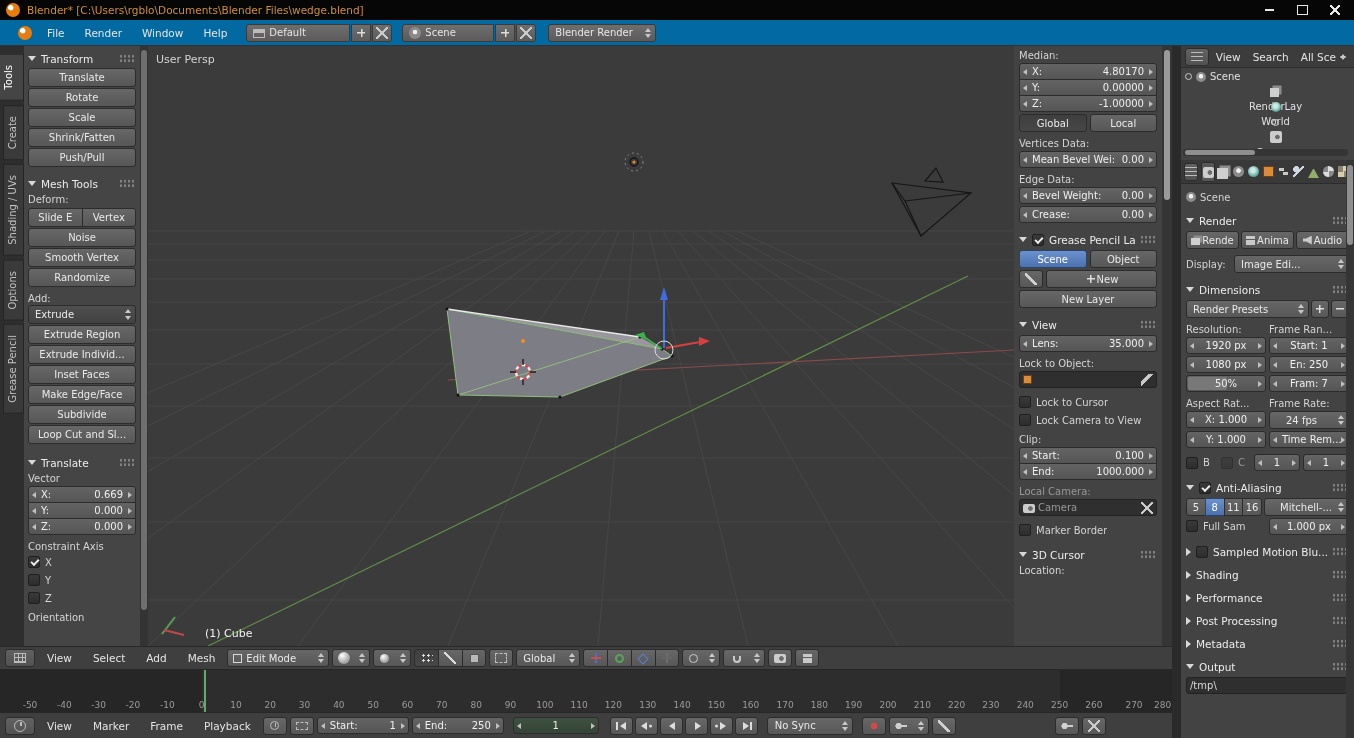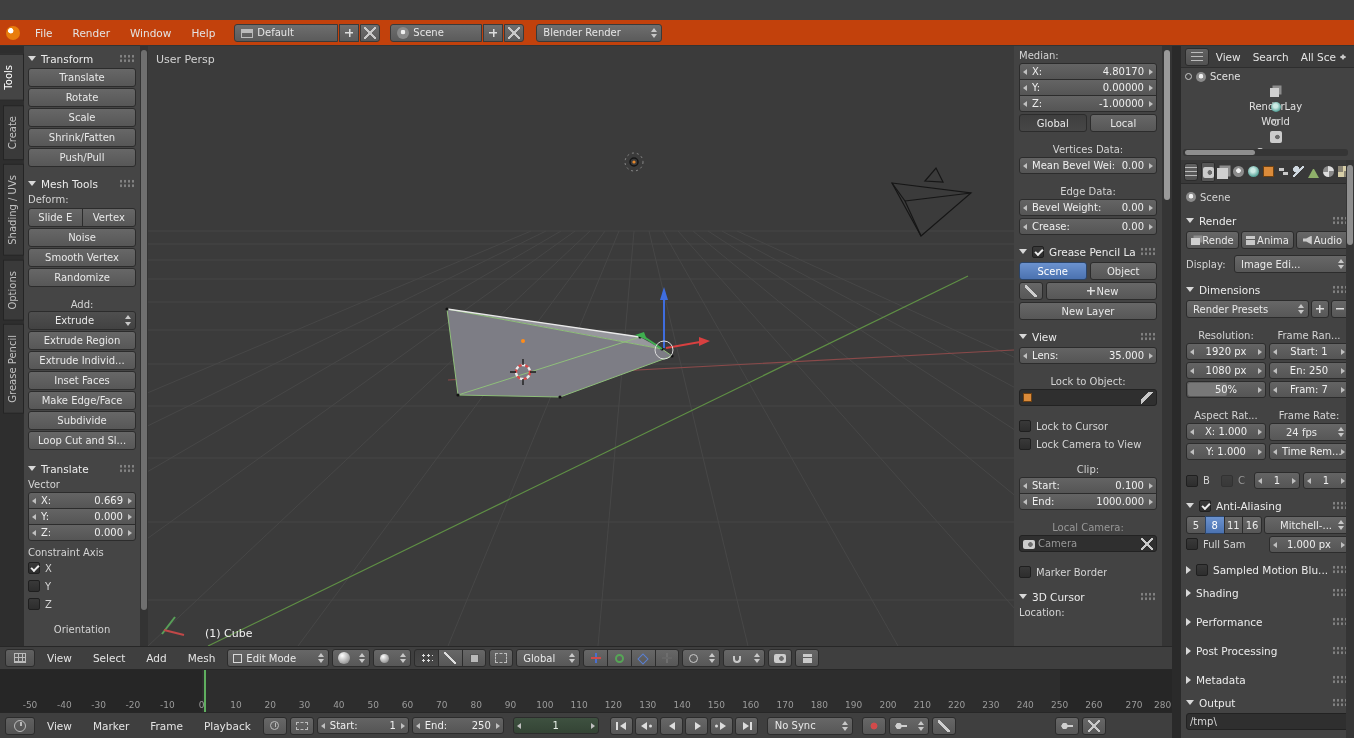--- a/index.html
+++ b/index.html
@@ -50,21 +50,21 @@
 .cbrow{display:flex;align-items:center;gap:5px;height:16px;}
 .lbl{color:#d4d4d4;font-size:10px;white-space:nowrap;overflow:hidden;}
 .dim{color:#979797;}
 .phead{display:flex;align-items:center;gap:5px;height:17px;color:#ececec;font-size:10.5px;}
 .tri{width:0;height:0;flex:0 0 auto;}
 .tri.d{border-left:4px solid transparent;border-right:4px solid transparent;border-top:5px solid #d8d8d8;}
 .tri.r{border-top:4px solid transparent;border-bottom:4px solid transparent;border-left:5px solid #d8d8d8;}
 .grip{margin-left:auto;width:17px;height:9px;flex:0 0 17px;
     background-image:radial-gradient(#999 0.9px,transparent 1.3px);background-size:4px 4.5px;opacity:.75;}
 .menu{padding:0 9px;font-size:10.5px;color:#e4e4e4;white-space:nowrap;}
-.mt2{margin-top:2px;}.mt4{margin-top:12px;text-align:center;}.mt6{margin-top:6px;}.mt8{margin-top:8px;}.mt10{margin-top:10px;}
+.mt2{margin-top:2px;}.mt4{margin-top:6px;}.mt6{margin-top:6px;}.mt8{margin-top:8px;}.mt10{margin-top:10px;}
 .grid2{display:grid;grid-template-columns:1fr 1fr;gap:2px 3px;}
 
 
 .ico{width:12px;height:12px;flex:0 0 12px;position:relative;display:inline-block;}
 .ic-sphere{background:radial-gradient(circle at 35% 30%,#fff,#969696 75%);border-radius:50%;}
 .ic-cubeo{width:9px;height:9px;flex-basis:9px;border:1px solid #d9d9d9;}
 .ic-cube{background:#db8b3a;border:1px solid #6e4112;width:10px;height:10px;flex-basis:10px;}
 .ic-scene{background:radial-gradient(circle at 50% 42%,#f0f0f0 0 2px,transparent 2.6px),#8b8b8b;border-radius:50%;}
 .ic-cam{background:radial-gradient(circle at 62% 50%,#6c6c6c 0 2px,transparent 2.6px),#cccccc;border-radius:2px;height:9px;margin-top:1px;}
 .ic-world{background:radial-gradient(circle at 45% 40%,#cdeae4 0 2px,#55a298 70%);border-radius:50%;}
@@ -108,22 +108,22 @@
 
 
 #titlebar{left:0;top:0;width:1354px;height:20px;background:#060606;display:flex;align-items:center;gap:7px;padding:0 6px;}
 #titlebar .t{color:#cf912f;font-size:10.5px;}
 .winbtn{width:26px;height:16px;display:flex;align-items:center;justify-content:center;position:relative;}
 .w-min::after{content:"";width:9px;height:2px;background:#e6e6e6;}
 .w-max::after{content:"";width:9px;height:8px;border:1.5px solid #e6e6e6;}
 .w-close::after{content:"";width:10px;height:10px;
   background:linear-gradient(45deg,transparent 43%,#e6e6e6 43% 57%,transparent 57%),
              linear-gradient(-45deg,transparent 43%,#e6e6e6 43% 57%,transparent 57%);}
-#infobar{left:0;top:20px;width:1354px;height:26px;background:#c2410c;border-bottom:1px solid #333;
-  display:flex;align-items:center;gap:2px;padding:0 6px;}
+#infobar{left:0;top:20px;width:1354px;height:26px;background:#0369a1;border-bottom:1px solid #333;
+  display:flex;align-items:center;gap:2px;padding:0 18px;}
 .sel{display:flex;align-items:center;gap:4px;height:18px;background:linear-gradient(#6e6e6e,#5b5b5b);
   border:1px solid #3a3a3a;border-radius:3px 0 0 3px;padding:0 6px;font-size:10px;}
 .sq{width:20px;height:18px;background:linear-gradient(#6e6e6e,#5b5b5b);border:1px solid #3a3a3a;margin-left:-1px;
   display:flex;align-items:center;justify-content:center;}
 .sq.last{border-radius:0 3px 3px 0;}
 #infobar .stats{margin-left:34px;color:#dedede;font-size:10.5px;}
 
 #tabstrip{left:0;top:46px;width:24px;height:600px;background:#2e2e2e;display:flex;flex-direction:column;gap:4px;padding-top:8px;align-items:flex-end;}
 .vtab{writing-mode:vertical-rl;transform:rotate(180deg);background:#3a3a3a;color:#c2c2c2;font-size:10px;
   padding:10px 3px;width:21px;text-align:center;border:1px solid #242424;}
@@ -186,20 +186,28 @@
 .pb-nk::after{left:9px;border-top:4px solid transparent;border-bottom:4px solid transparent;border-left:6px solid #ddd;}
 .pb-je::before{left:7px;border-top:4px solid transparent;border-bottom:4px solid transparent;border-left:6px solid #ddd;}
 .pb-je::after{left:14px;width:2px;height:8px;background:#ddd;}
 #framefield{background:linear-gradient(#3e5140,#344435);color:#e8f0e8;}
 </style>
 </head>
 <body>
 
 <div id="app">
 
+  <div id="titlebar" class="abs">
+    <span class="blogo"></span>
+    <span class="t">Blender* [C:\Users\rgblo\Documents\Blender Files\wedge.blend]</span>
+    <span style="margin-left:auto"></span>
+    <span class="winbtn w-min"></span>
+    <span class="winbtn w-max"></span>
+    <span class="winbtn w-close"></span>
+  </div>
 
   <div id="infobar" class="abs">
     <span class="blogo" style="margin-right:4px"></span>
     <span class="menu">File</span>
     <span class="menu">Render</span>
     <span class="menu">Window</span>
     <span class="menu">Help</span>
     <div class="sel" style="width:104px;margin-left:8px">
       <span class="ico ic-screen"></span>
       <span>Default</span>
@@ -213,21 +221,21 @@
     <div class="sel" style="width:92px;margin-left:8px">
       <span class="ico ic-scene"></span>
       <span>Scene</span>
     </div>
     <div class="sq">
         <span class="ico ic-plus"></span>
       </div>
     <div class="sq last">
         <span class="ico ic-x"></span>
       </div>
-    <div class="sel dd" style="width:126px;margin-left:10px;border-radius:3px">
+    <div class="sel dd" style="width:108px;margin-left:10px;border-radius:3px">
       <span>Blender Render</span>
     </div>
   </div>
 
   <div id="tabstrip" class="abs">
     <div class="vtab active">Tools</div>
     <div class="vtab">Create</div>
     <div class="vtab">Shading / UVs</div>
     <div class="vtab">Options</div>
     <div class="vtab">Grease Pencil</div>
@@ -252,21 +260,21 @@
     </div>
     <div class="lbl mt2">Deform:</div>
     <div class="seg mt2">
       <div class="b">Slide E</div>
       <div class="b">Vertex</div>
     </div>
     <div class="b">Noise</div>
     <div class="b">Smooth Vertex</div>
     <div class="b">Randomize</div>
     <div class="lbl mt4">Add:</div>
-    <div class="b dark dd mt2" style="justify-content:center;">
+    <div class="b dark dd mt2" style="justify-content:flex-start;padding-left:6px">
       <span>Extrude</span>
     </div>
     <div class="b">Extrude Region</div>
     <div class="b">Extrude Individ...</div>
     <div class="b">Inset Faces</div>
     <div class="b">Make Edge/Face</div>
     <div class="b">Subdivide</div>
     <div class="b">Loop Cut and Sl...</div>
 
     <div class="phead mt10">

